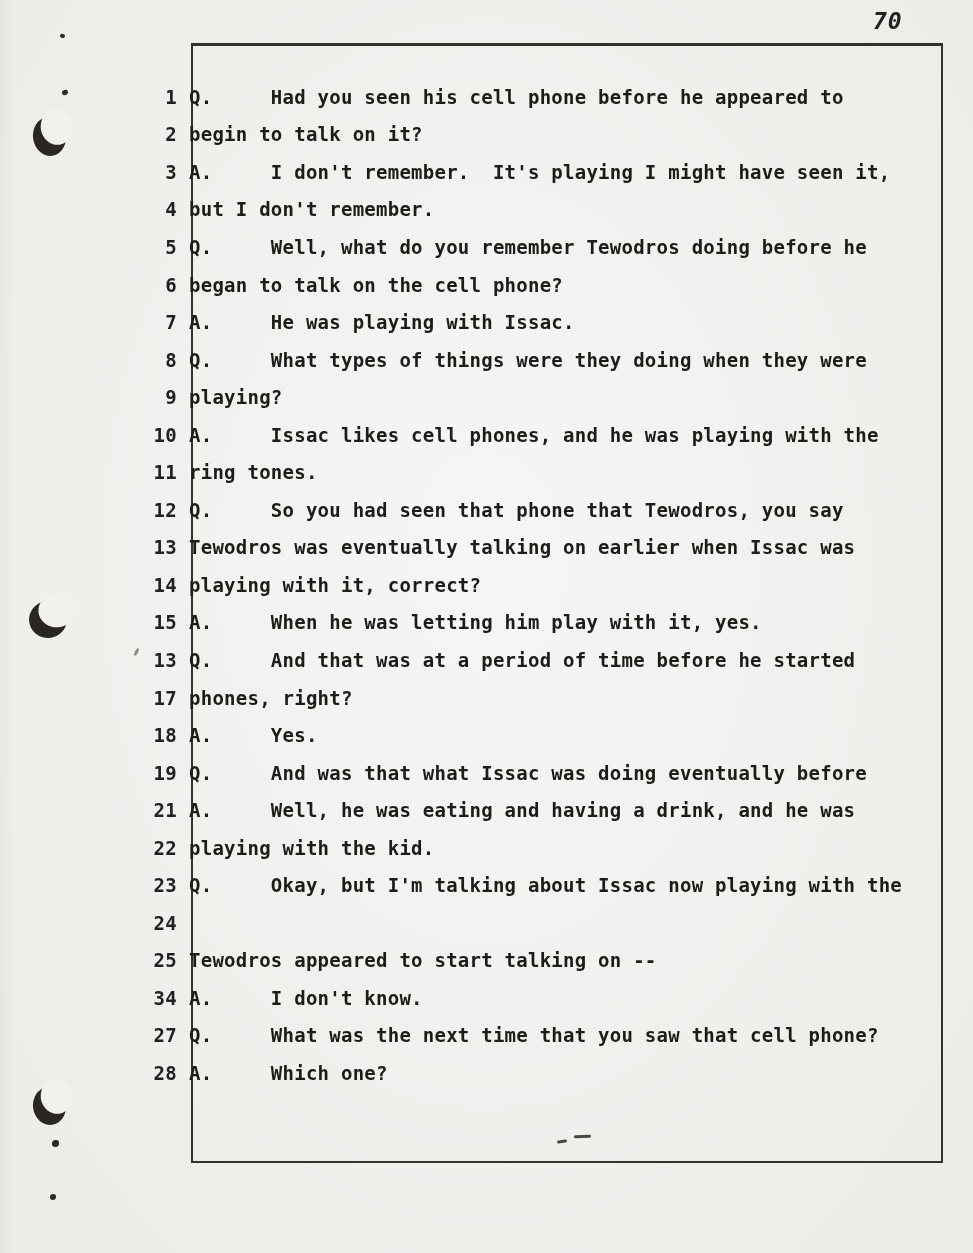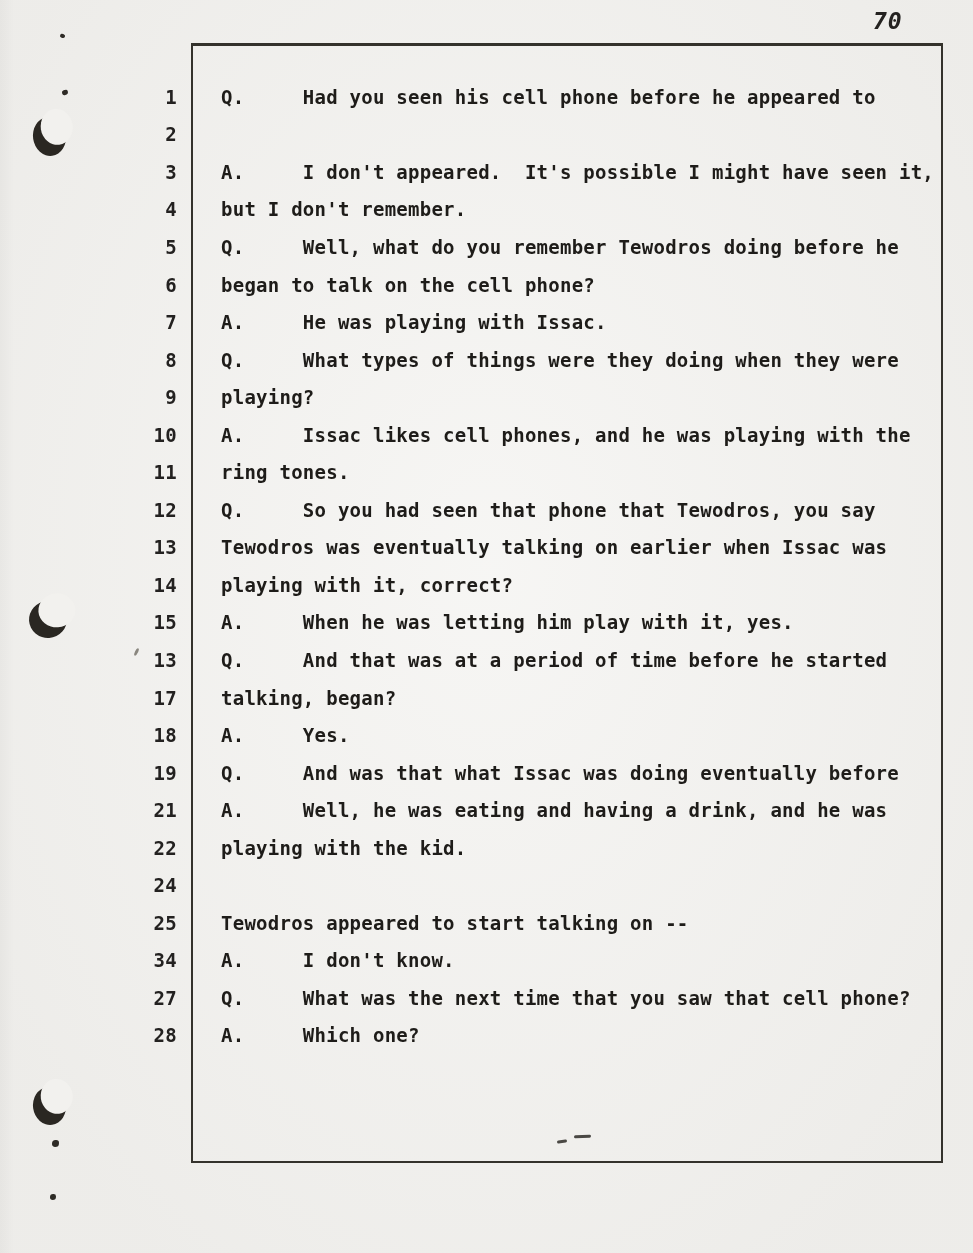--- a/index.html
+++ b/index.html
@@ -59,21 +59,21 @@
     flex: none;
     width: 47px;
     text-align: right;
     font-size: 19px;
     font-weight: bold;
     letter-spacing: 0.25px;
     color: #232120;
   }
   .linetext {
     flex: none;
-    margin-left: 44px;
+    margin-left: 12px;
     font-size: 19px;
     font-weight: bold;
     letter-spacing: 0.25px;
     white-space: pre;
     color: #1e1c19;
   }
 
   
   .crescent {
     position: absolute;
@@ -122,24 +122,25 @@
 
 <div class="box"></div>
 
 <div class="lines">
     <div class="row">
     <span class="lineno">1</span>
     <span class="linetext">Q.     Had you seen his cell phone before he appeared to</span>
   </div>
     <div class="row">
     <span class="lineno">2</span>
+    <span class="linetext">begin to talk on it?</span>
   </div>
     <div class="row">
     <span class="lineno">3</span>
-    <span class="linetext">A.     I don't appeared.  It's possible I might have seen it,</span>
+    <span class="linetext">A.     I don't remember.  It's playing I might have seen it,</span>
   </div>
     <div class="row">
     <span class="lineno">4</span>
     <span class="linetext">but I don't remember.</span>
   </div>
     <div class="row">
     <span class="lineno">5</span>
     <span class="linetext">Q.     Well, what do you remember Tewodros doing before he</span>
   </div>
     <div class="row">
@@ -181,37 +182,41 @@
     <div class="row">
     <span class="lineno">15</span>
     <span class="linetext">A.     When he was letting him play with it, yes.</span>
   </div>
     <div class="row">
     <span class="lineno">13</span>
     <span class="linetext">Q.     And that was at a period of time before he started</span>
   </div>
     <div class="row">
     <span class="lineno">17</span>
-    <span class="linetext">talking, began?</span>
+    <span class="linetext">phones, right?</span>
   </div>
     <div class="row">
     <span class="lineno">18</span>
     <span class="linetext">A.     Yes.</span>
   </div>
     <div class="row">
     <span class="lineno">19</span>
     <span class="linetext">Q.     And was that what Issac was doing eventually before</span>
   </div>
     <div class="row">
     <span class="lineno">21</span>
     <span class="linetext">A.     Well, he was eating and having a drink, and he was</span>
   </div>
     <div class="row">
     <span class="lineno">22</span>
     <span class="linetext">playing with the kid.</span>
+  </div>
+    <div class="row">
+    <span class="lineno">23</span>
+    <span class="linetext">Q.     Okay, but I'm talking about Issac now playing with the</span>
   </div>
     <div class="row">
     <span class="lineno">24</span>
   </div>
     <div class="row">
     <span class="lineno">25</span>
     <span class="linetext">Tewodros appeared to start talking on --</span>
   </div>
     <div class="row">
     <span class="lineno">34</span>

